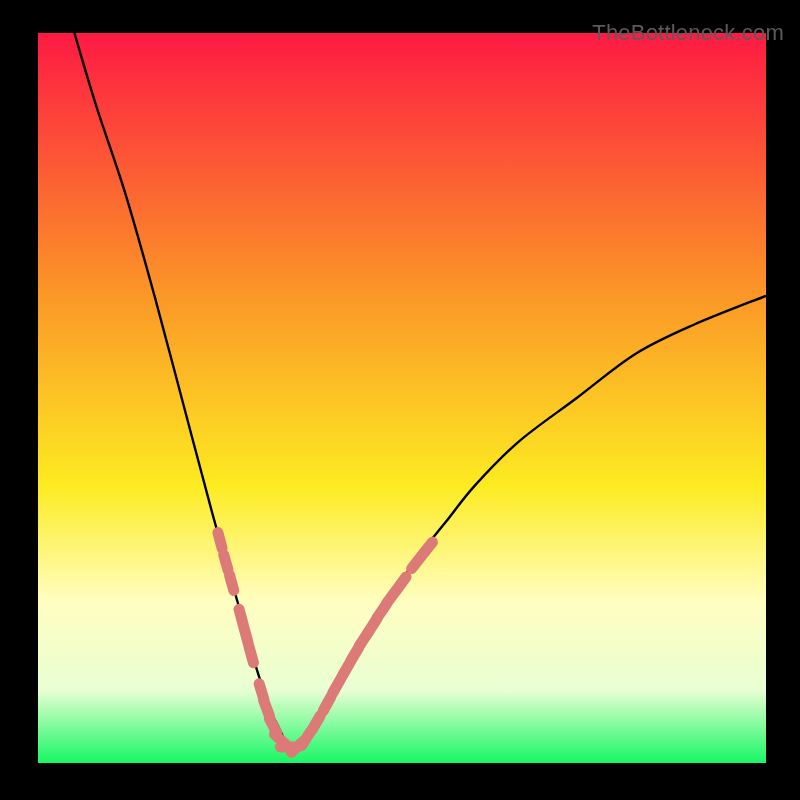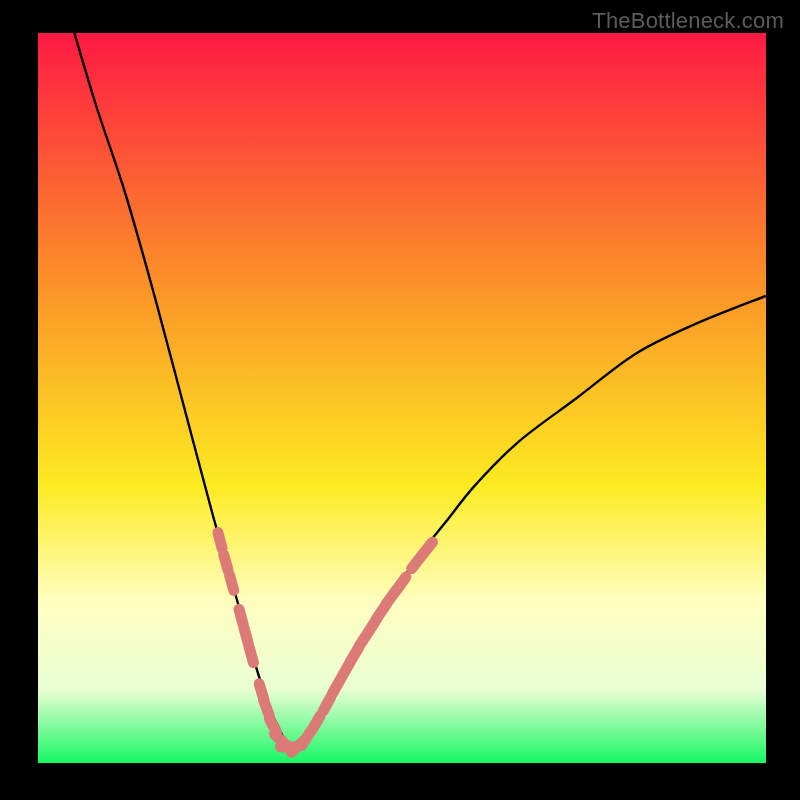--- a/index.html
+++ b/index.html
@@ -12,21 +12,21 @@
     overflow: hidden;
   }
   .frame {
     position: relative;
     width: 800px;
     height: 800px;
     background: #000;
   }
   .watermark {
     position: absolute;
-    top: 8px;
+    top: 20px;
     right: 16px;
     color: #5c5c5c;
     font-size: 22px;
     font-weight: 500;
     letter-spacing: 0.2px;
     z-index: 20;
   }
   svg {
     display: block;
   }

